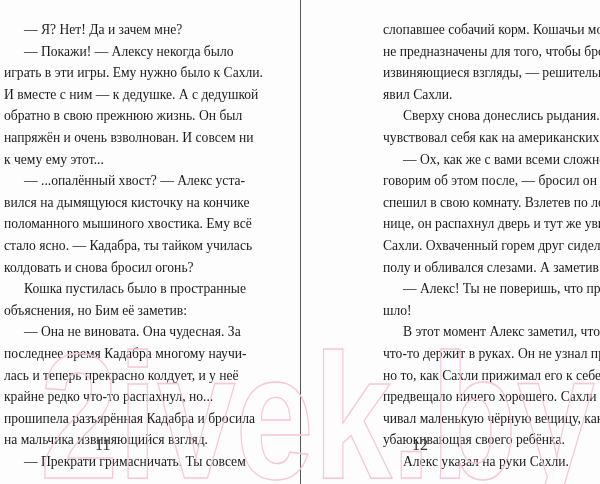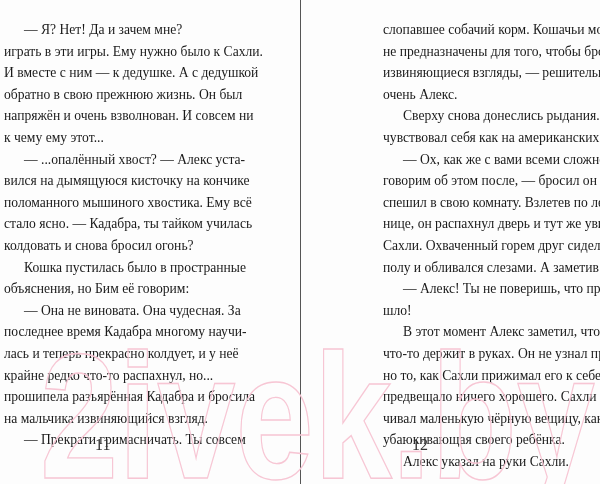--- a/index.html
+++ b/index.html
@@ -69,51 +69,52 @@
       pointer-events: none;
     }
   </style>
 </head>
 <body>
 
 <div class="spread">
   <div class="page page-left">
     <div class="text-block" id="left-text">
         <span class="line indent last">— Я? Нет! Да и зачем мне?</span>
+        <span class="line indent">— Покажи! — Алексу некогда было</span>
         <span class="line flush">играть в эти игры. Ему нужно было к Сахли.</span>
         <span class="line flush">И вместе с ним — к дедушке. А с дедушкой</span>
         <span class="line flush">обратно в свою прежнюю жизнь. Он был</span>
         <span class="line flush">напряжён и очень взволнован. И совсем ни</span>
         <span class="line flush last">к чему ему этот...</span>
         <span class="line indent">— ...опалённый хвост? — Алекс уста-</span>
         <span class="line flush">вился на дымящуюся кисточку на кончике</span>
         <span class="line flush">поломанного мышиного хвостика. Ему всё</span>
         <span class="line flush">стало ясно. — Кадабра, ты тайком училась</span>
         <span class="line flush last">колдовать и снова бросил огонь?</span>
         <span class="line indent">Кошка пустилась было в пространные</span>
-        <span class="line flush last">объяснения, но Бим её говорим:</span>
+        <span class="line flush last">объяснения, но Бим её заметив:</span>
         <span class="line indent">— Она не виновата. Она чудесная. За</span>
         <span class="line flush">последнее время Кадабра многому научи-</span>
         <span class="line flush">лась и теперь прекрасно колдует, и у неё</span>
         <span class="line flush last">крайне редко что-то распахнул, но...</span>
         <span class="line flush">прошипела разъярённая Кадабра и бросила</span>
         <span class="line flush last">на мальчика извиняющийся взгляд.</span>
         <span class="line indent">— Прекрати гримасничать. Ты совсем</span>
       </div>
     <div class="page-num">11</div>
   </div>
 
   <div class="divider"></div>
 
   <div class="page page-right">
     <div class="text-block" id="right-text">
         <span class="line flush">слопавшее собачий корм. Кошачьи морды</span>
         <span class="line flush">не предназначены для того, чтобы бросать</span>
         <span class="line flush">извиняющиеся взгляды, — решительно за-</span>
-        <span class="line flush last">очень Алекс.</span>
+        <span class="line flush last">явил Сахли.</span>
         <span class="line indent">Сверху снова донеслись рыдания. Алекс</span>
         <span class="line flush">чувствовал себя как на американских горках.</span>
         <span class="line indent">— Ох, как же с вами всеми сложно! По-</span>
         <span class="line flush">говорим об этом после, — бросил он и по-</span>
         <span class="line flush">спешил в свою комнату. Взлетев по лест-</span>
         <span class="line flush">нице, он распахнул дверь и тут же увидел</span>
         <span class="line flush">Сахли. Охваченный горем друг сидел на</span>
         <span class="line flush">полу и обливался слезами. А заметив Алек-</span>
         <span class="line indent">— Алекс! Ты не поверишь, что произо-</span>
         <span class="line flush last">шло!</span>

